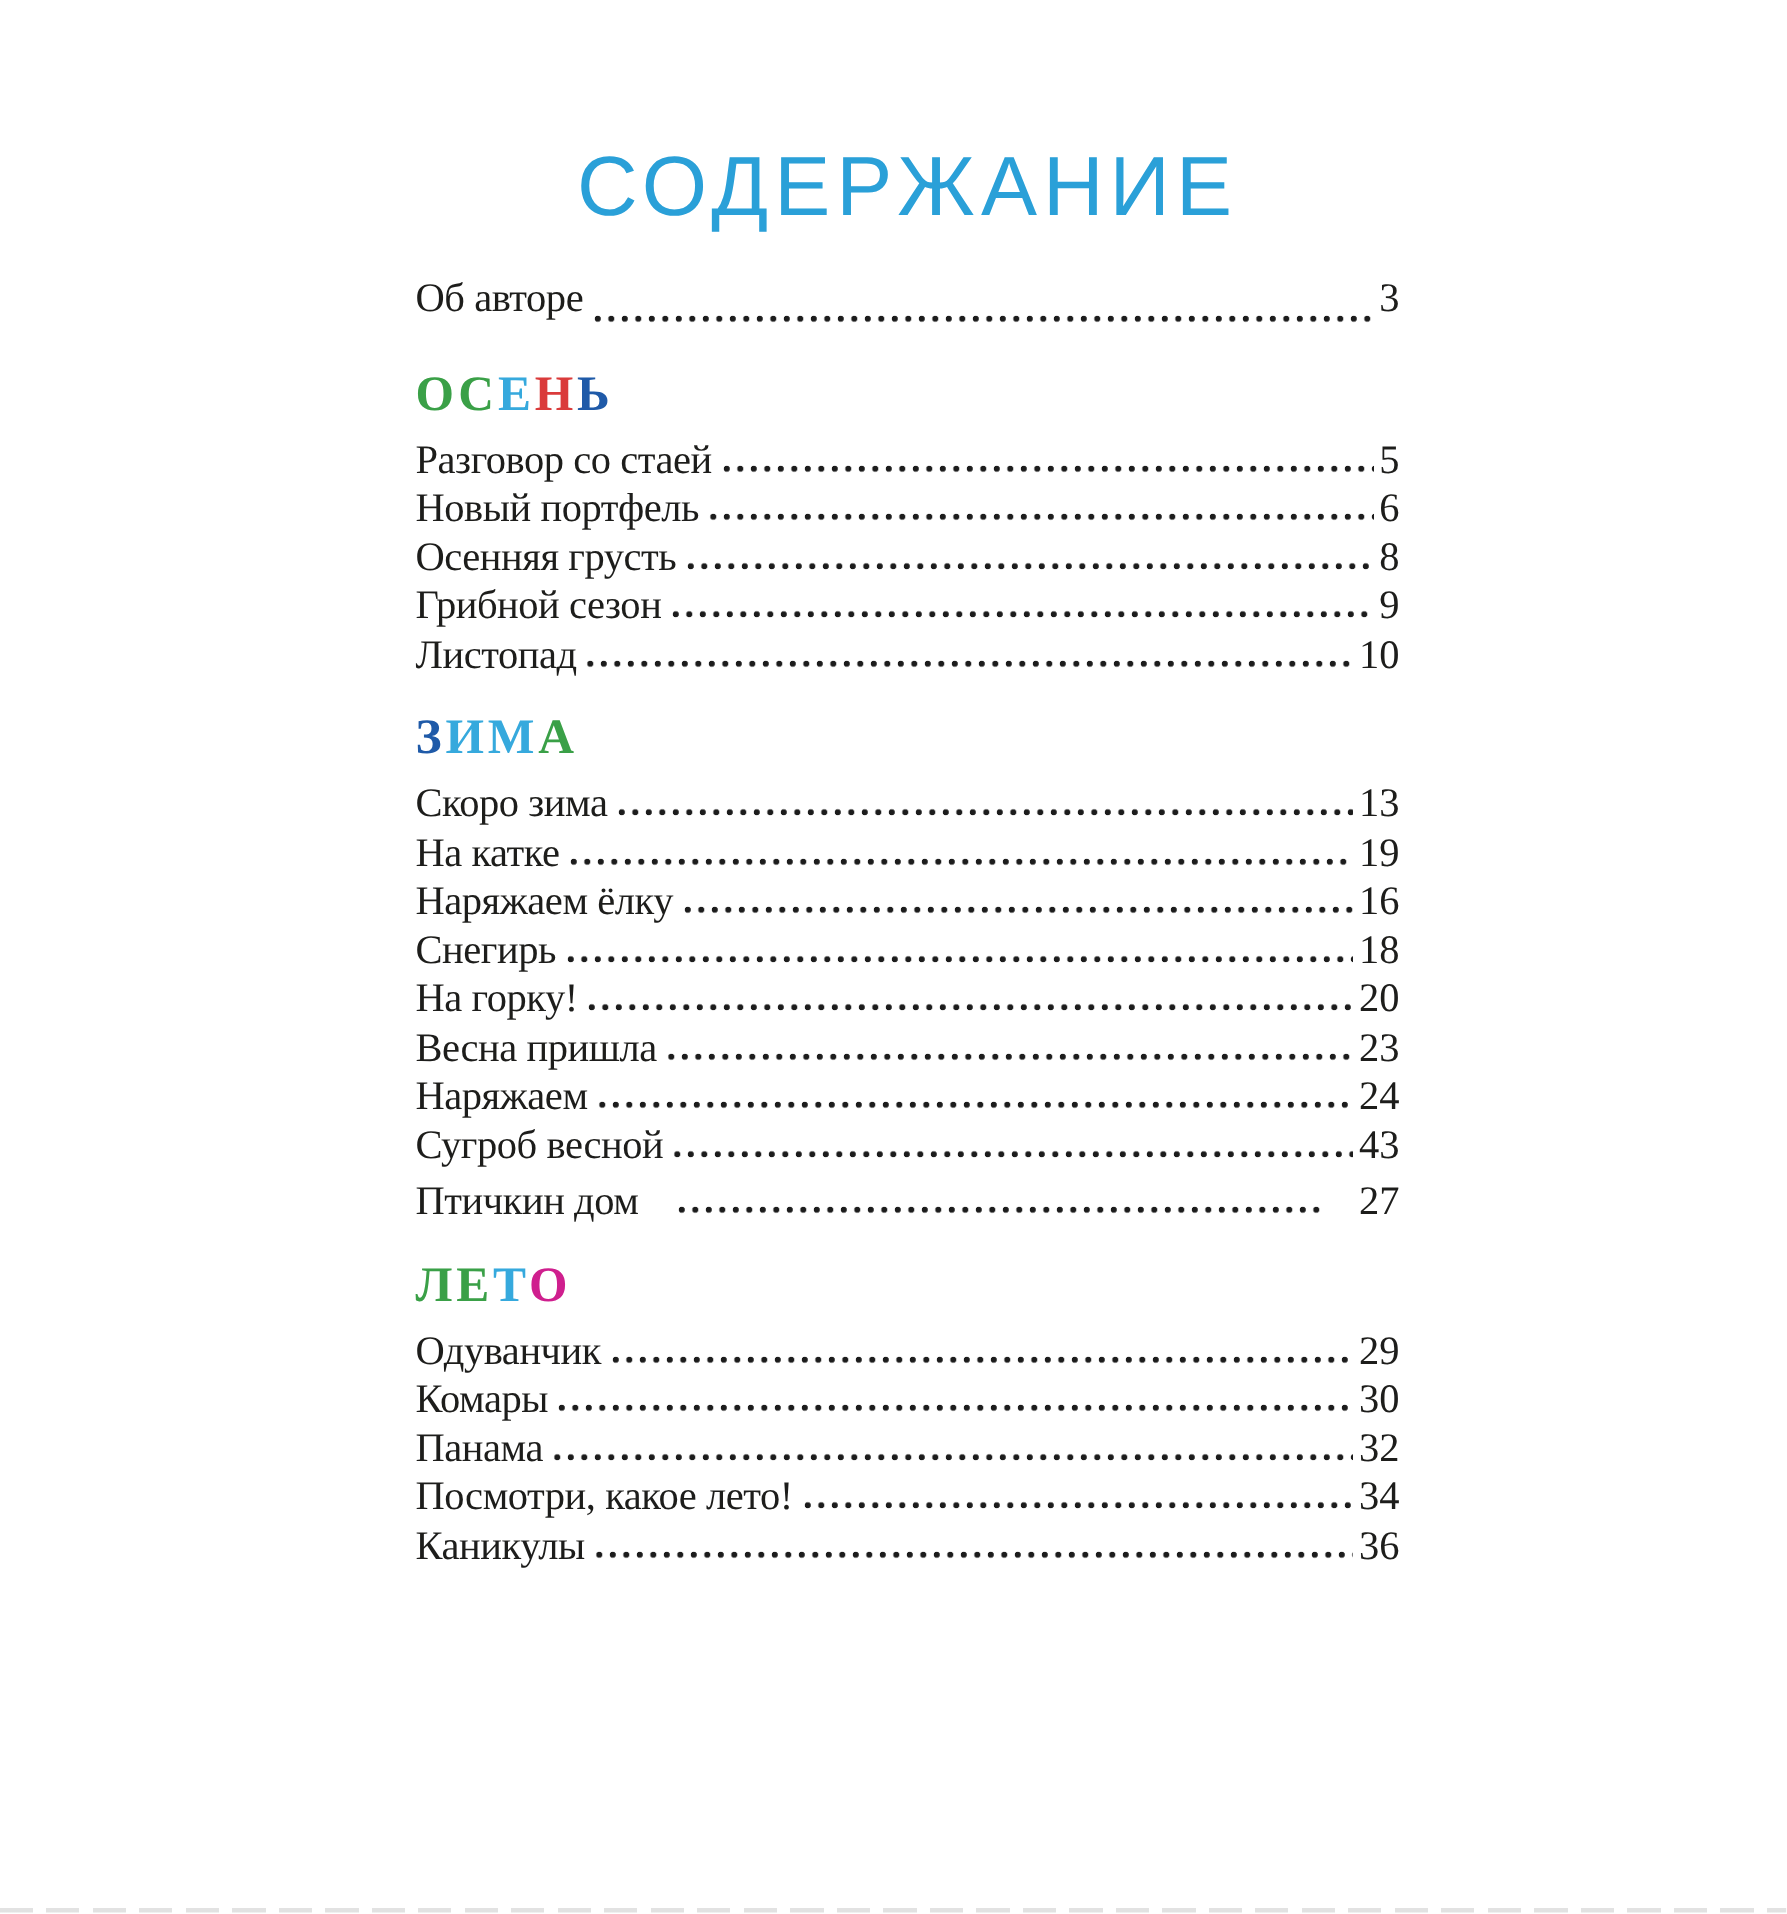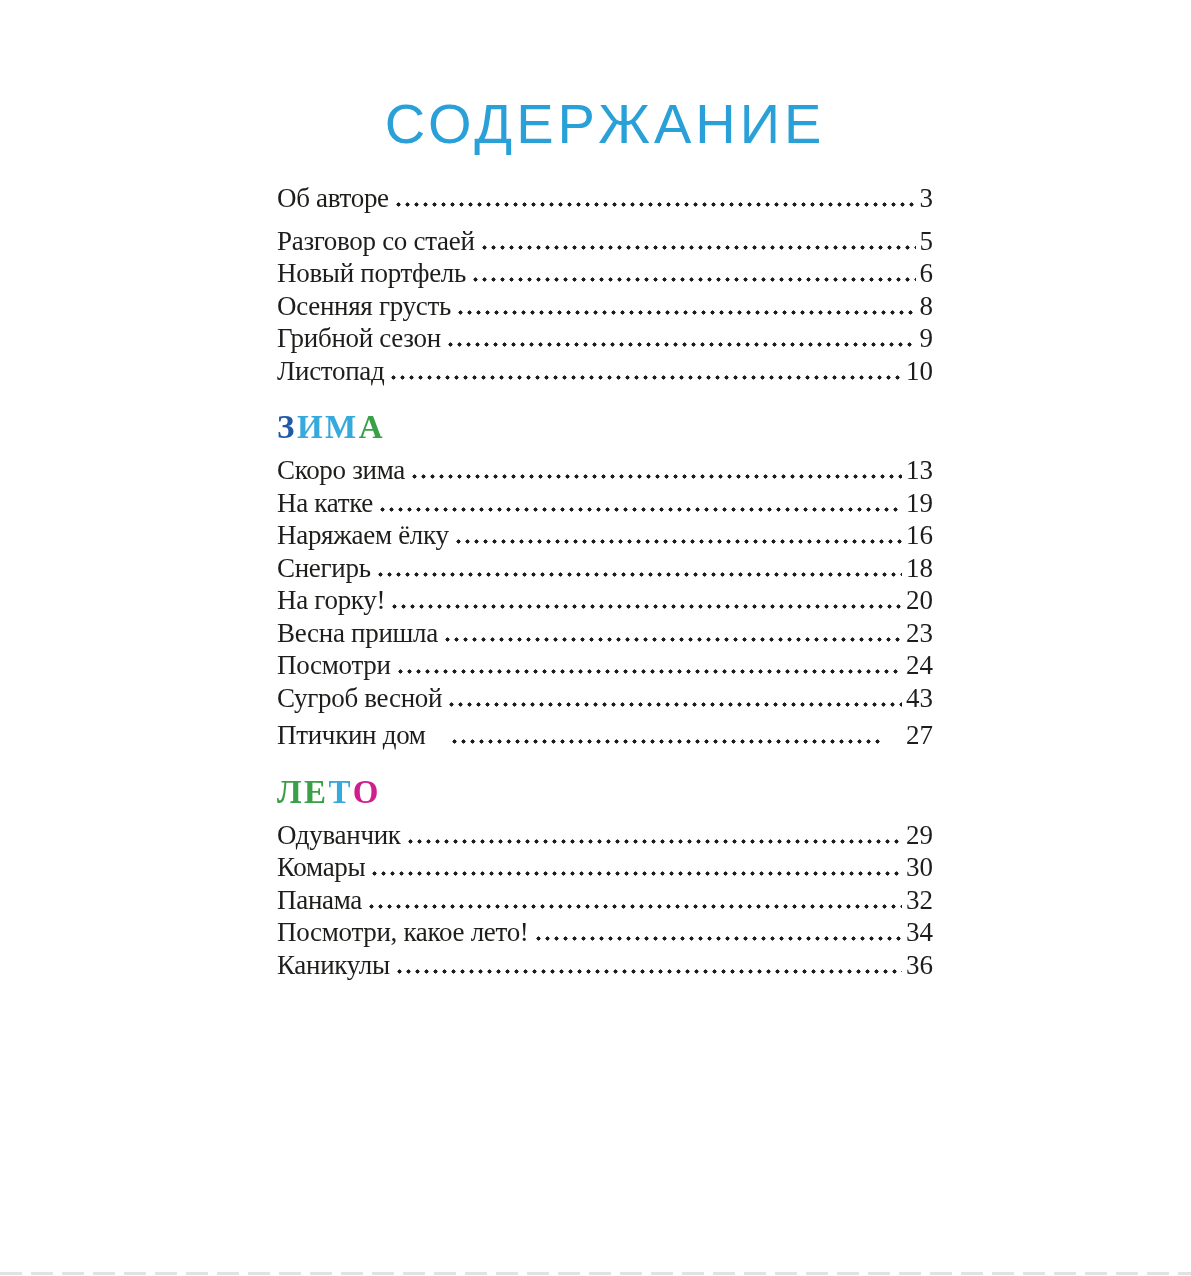--- a/index.html
+++ b/index.html
@@ -45,21 +45,21 @@
   .toc-row .dots {
     flex: 1;
     height: 5px;
     margin: 0 4px 0 7px;
     background-image: radial-gradient(circle at 2.5px 2.5px, #1c1c1c 1.85px, transparent 2.25px);
     background-size: 9px 5px;
     background-repeat: repeat-x;
     background-position: left bottom;
   }
   .toc-row .pg { white-space: nowrap; letter-spacing: 0; }
-  .about-row { margin-bottom: 10px; }
+  .about-row { margin-bottom: 0; align-items: flex-end; }
   .sec-heading {
     font-size: 33px;
     line-height: 36px;
     font-weight: bold;
     letter-spacing: 2.5px;
     margin: 22px 0 9px 0;
   }
   .sec-heading.first { margin-top: 30px; }
   .toc-row.gap { margin-top: 5px; gap: 19px; }
 </style>
@@ -70,20 +70,23 @@
   <div class="content">
 
     <div class="doc-title" style="color: rgb(42, 160, 216);">СОДЕРЖАНИЕ</div>
 
     <div class="toc-row about-row">
       <span class="lbl">Об авторе</span>
       <span class="dots"></span>
       <span class="pg">3</span>
     </div>
 
+    <div class="sec-heading first">
+      <span style="color: rgb(58, 160, 71);">О</span><span style="color: rgb(58, 160, 71);">С</span><span style="color: rgb(54, 169, 221);">Е</span><span style="color: rgb(218, 59, 59);">Н</span><span style="color: rgb(31, 90, 168);">Ь</span>
+    </div>
     <div>
       <div class="toc-row">
         <span class="lbl">Разговор со стаей</span>
           <span class="dots"></span>
           <span class="pg">5</span>
       </div>
       <div class="toc-row">
         <span class="lbl">Новый портфель</span>
           <span class="dots"></span>
           <span class="pg">6</span>
@@ -136,21 +139,21 @@
       </div>
     </div>
 
     <div>
       <div class="toc-row">
         <span class="lbl">Весна пришла</span>
           <span class="dots"></span>
           <span class="pg">23</span>
       </div>
       <div class="toc-row">
-        <span class="lbl">Посмотри</span>
+        <span class="lbl">Наряжаем</span>
           <span class="dots"></span>
           <span class="pg">24</span>
       </div>
       <div class="toc-row">
         <span class="lbl">Сугроб весной</span>
           <span class="dots"></span>
           <span class="pg">43</span>
       </div>
       <div class="toc-row gap">
         <span class="lbl">Птичкин дом</span>

